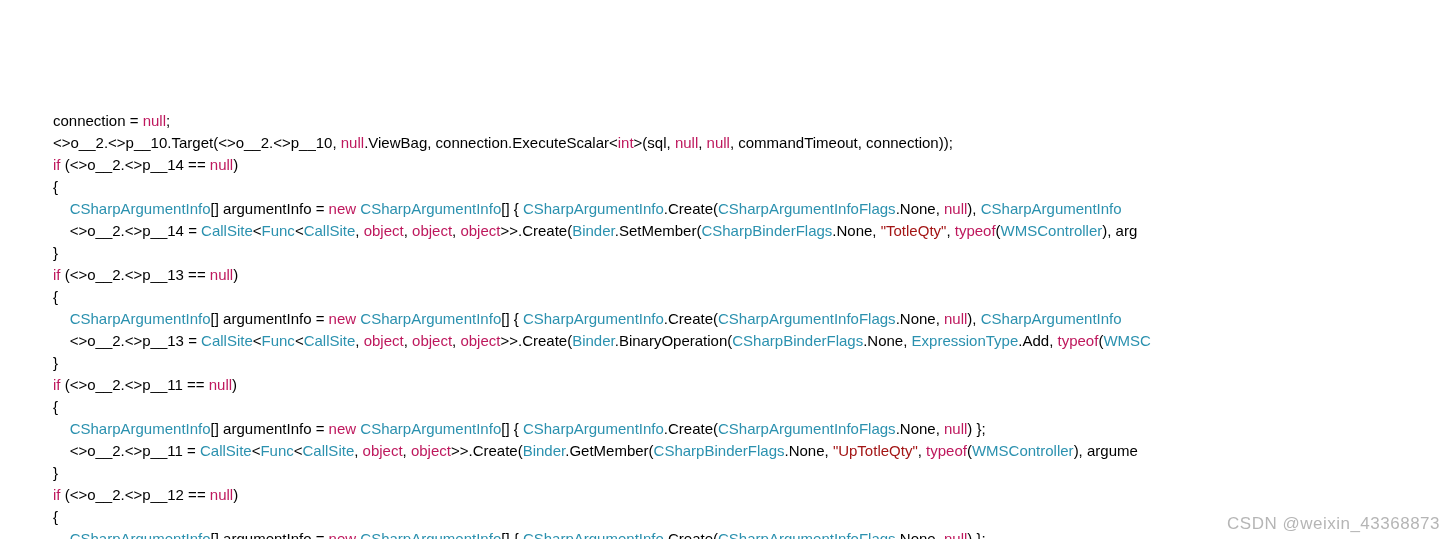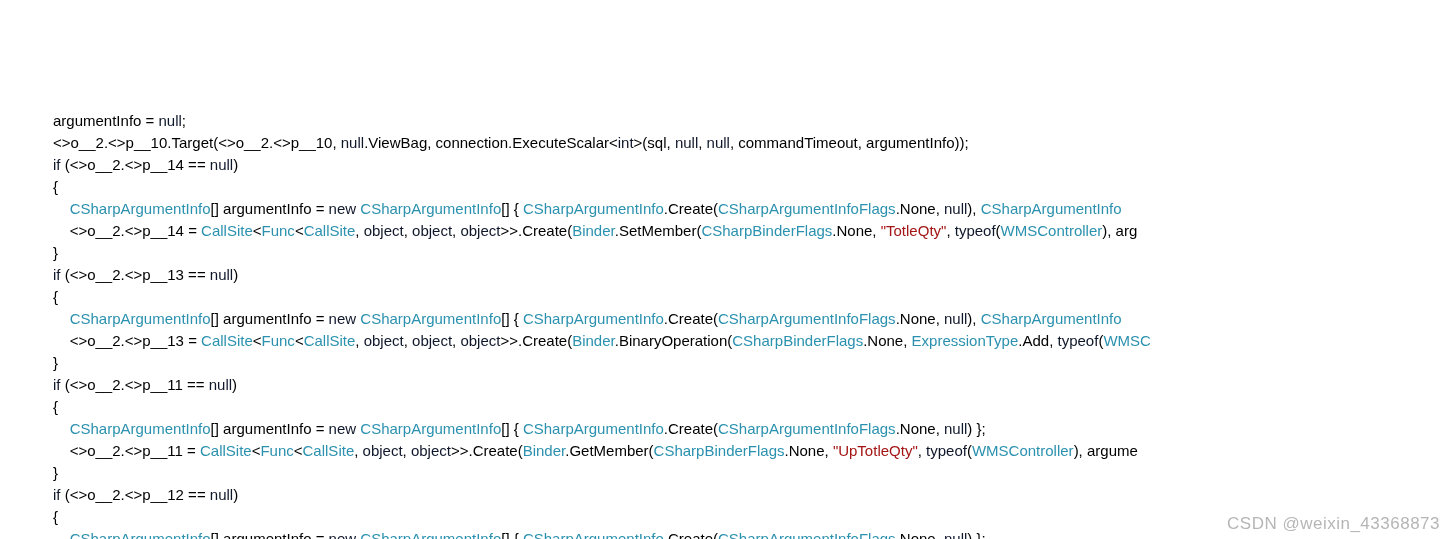--- a/index.html
+++ b/index.html
@@ -7,39 +7,39 @@
     padding: 0 0 0 53px;
     font-family: "Segoe UI", Tahoma, sans-serif;
     font-size: 15px;
     line-height: 22px;
     background: #ffffff;
     color: #000000;
     white-space: pre;
     overflow-x: hidden;
   }
   .code { display: block; }
-  .kw   { color: #0f172a; }   
+  .kw   { color: #be185d; }   
   .type { color: #2b91af; }   
   .str  { color: #a31515; }
   .bold { font-weight: 400; }
   .watermark {
     position: fixed; right: 12px; bottom: 4px;
     color: rgba(120,120,120,0.55);
     font-size: 17px; font-family: "Segoe UI", sans-serif;
     letter-spacing: 0.5px; user-select: none; text-align: center;
   }
 </style>
 </head>
 <body>
 
 
 
 <div class="code">
-<span><span>argumentInfo = </span><span class="kw">null</span><span>;</span></span>
-<span><span>&lt;&gt;o__2.&lt;&gt;p__10.Target(&lt;&gt;o__2.&lt;&gt;p__10, </span><span class="kw">null</span><span>.ViewBag, connection.ExecuteScalar&lt;</span><span class="kw">int</span><span>&gt;(sql, </span><span class="kw">null</span><span>, </span><span class="kw">null</span><span>, commandTimeout, argumentInfo));</span></span>
+<span><span>connection = </span><span class="kw">null</span><span>;</span></span>
+<span><span>&lt;&gt;o__2.&lt;&gt;p__10.Target(&lt;&gt;o__2.&lt;&gt;p__10, </span><span class="kw">null</span><span>.ViewBag, connection.ExecuteScalar&lt;</span><span class="kw">int</span><span>&gt;(sql, </span><span class="kw">null</span><span>, </span><span class="kw">null</span><span>, commandTimeout, connection));</span></span>
 <span><span class="kw">if</span><span> (&lt;&gt;o__2.&lt;&gt;p__14 == </span><span class="kw">null</span><span>)</span></span>
 <span><span>{</span></span>
 <span>    <span class="type">CSharpArgumentInfo</span><span>[] </span><span class="bold">argumentInfo</span><span> = </span><span class="kw">new</span><span> </span><span class="type">CSharpArgumentInfo</span><span>[] { </span><span class="type">CSharpArgumentInfo</span><span>.Create(</span><span class="type">CSharpArgumentInfoFlags</span><span>.None, </span><span class="kw">null</span><span>), </span><span class="type">CSharpArgumentInfo</span></span>
 <span>    <span>&lt;&gt;o__2.&lt;&gt;p__14 = </span><span class="type">CallSite</span><span>&lt;</span><span class="type">Func</span><span>&lt;</span><span class="type">CallSite</span><span>, </span><span class="kw">object</span><span>, </span><span class="kw">object</span><span>, </span><span class="kw">object</span><span>&gt;&gt;.Create(</span><span class="type">Binder</span><span>.SetMember(</span><span class="type">CSharpBinderFlags</span><span>.None, </span><span class="str">"TotleQty"</span><span>, </span><span class="kw">typeof</span><span>(</span><span class="type">WMSController</span><span>), arg</span></span>
 <span><span>}</span></span>
 <span><span class="kw">if</span><span> (&lt;&gt;o__2.&lt;&gt;p__13 == </span><span class="kw">null</span><span>)</span></span>
 <span><span>{</span></span>
 <span>    <span class="type">CSharpArgumentInfo</span><span>[] </span><span class="bold">argumentInfo</span><span> = </span><span class="kw">new</span><span> </span><span class="type">CSharpArgumentInfo</span><span>[] { </span><span class="type">CSharpArgumentInfo</span><span>.Create(</span><span class="type">CSharpArgumentInfoFlags</span><span>.None, </span><span class="kw">null</span><span>), </span><span class="type">CSharpArgumentInfo</span></span>
 <span>    <span>&lt;&gt;o__2.&lt;&gt;p__13 = </span><span class="type">CallSite</span><span>&lt;</span><span class="type">Func</span><span>&lt;</span><span class="type">CallSite</span><span>, </span><span class="kw">object</span><span>, </span><span class="kw">object</span><span>, </span><span class="kw">object</span><span>&gt;&gt;.Create(</span><span class="type">Binder</span><span>.BinaryOperation(</span><span class="type">CSharpBinderFlags</span><span>.None, </span><span class="type">ExpressionType</span><span>.Add, </span><span class="kw">typeof</span><span>(</span><span class="type">WMSC</span></span>
 <span><span>}</span></span>

